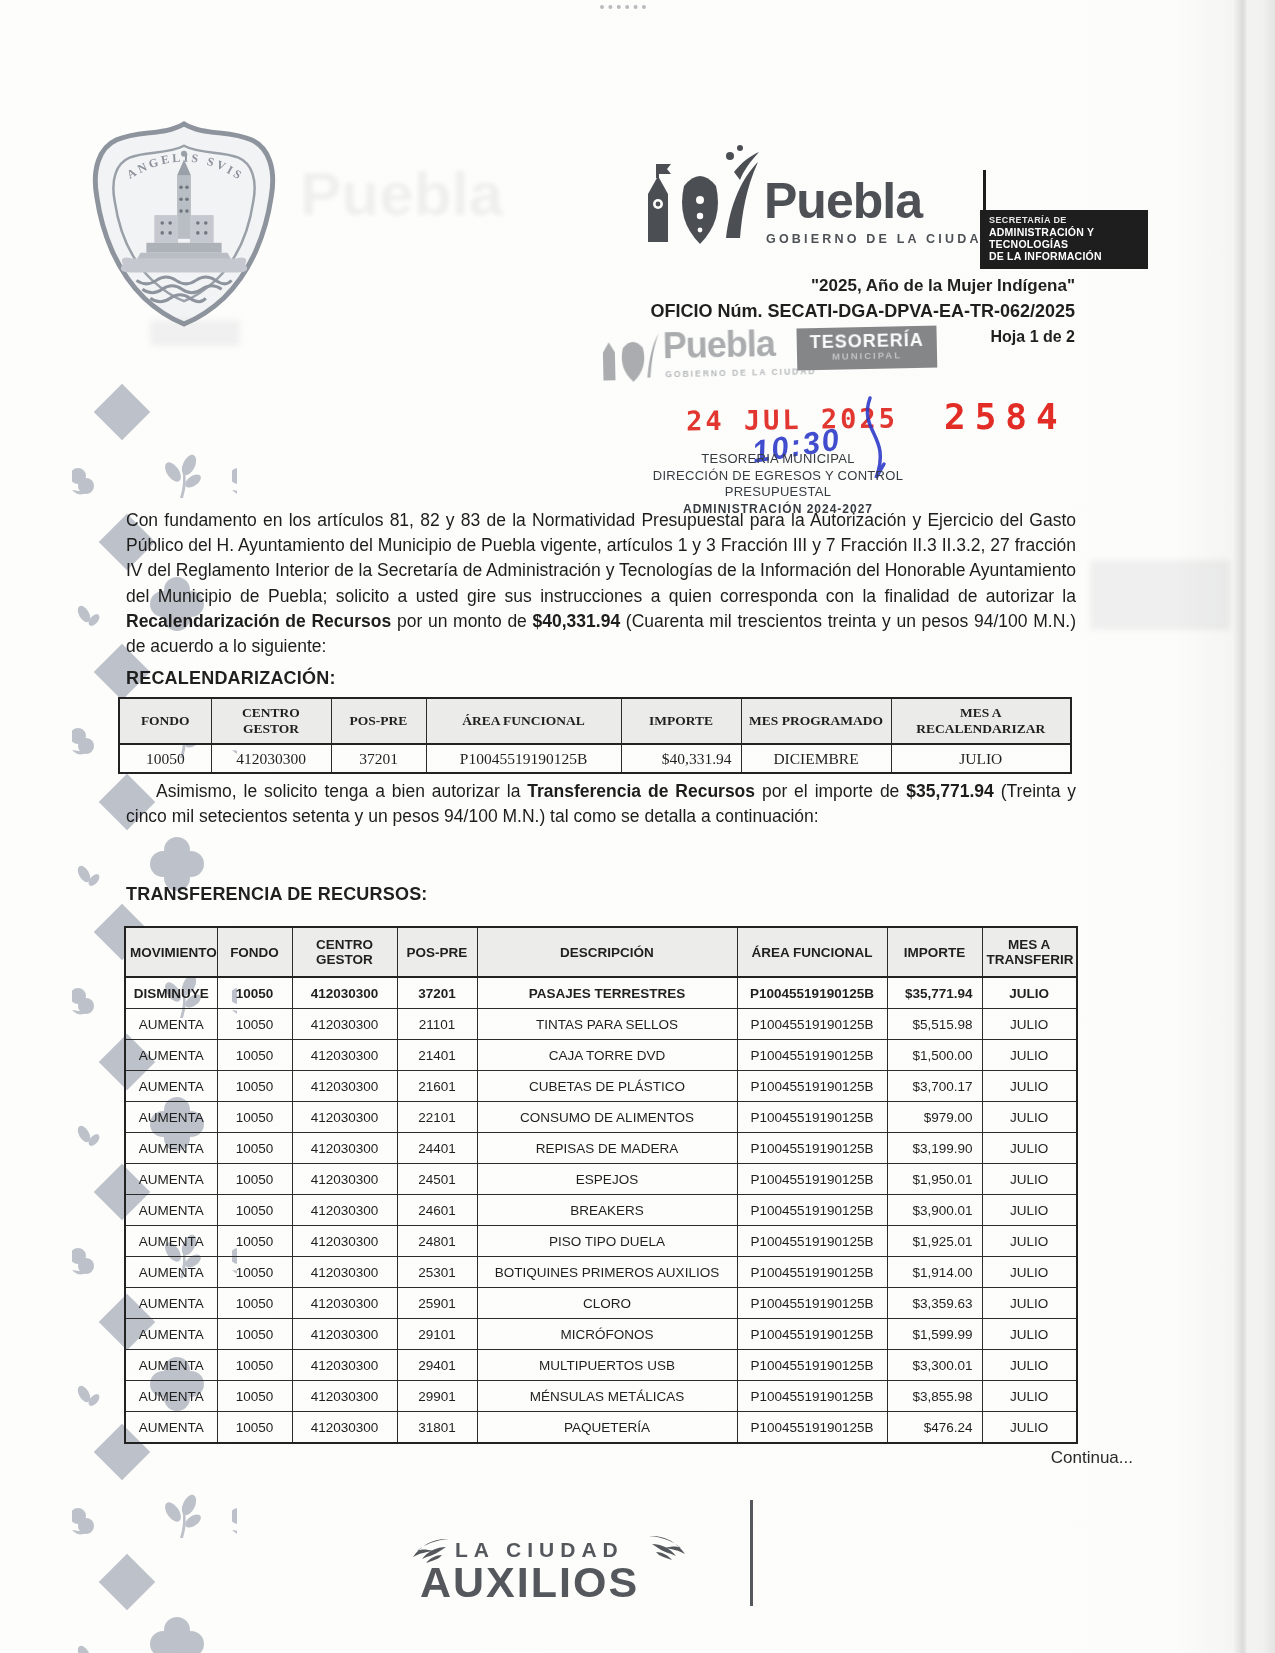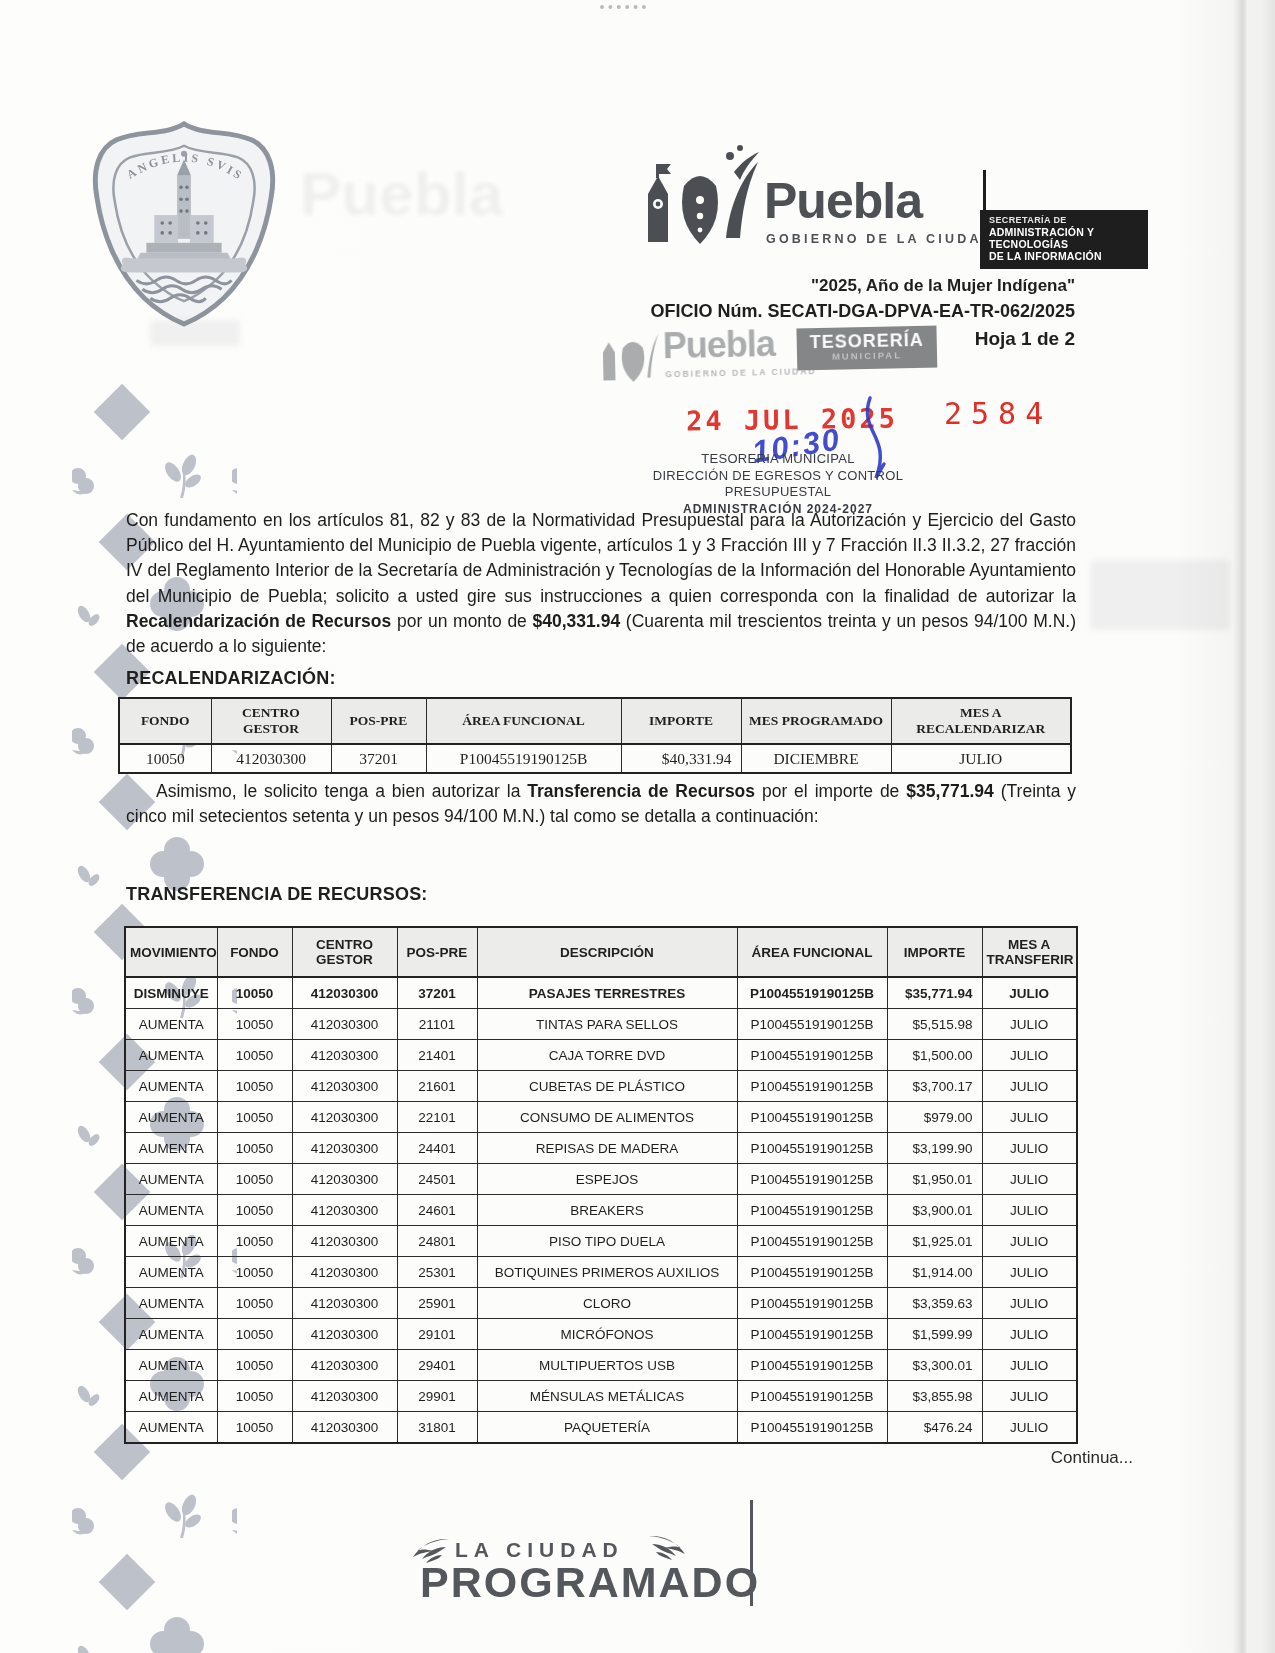--- a/index.html
+++ b/index.html
@@ -10,34 +10,34 @@
   
   .brand-word{font-size:50px;font-weight:bold;color:#4d5156;letter-spacing:-1px;}
   .brand-sub{font-size:12.5px;font-weight:bold;color:#4d5156;letter-spacing:3.2px;}
   .sec-box{background:#1e1e1e;color:#fff;width:152px;padding:5px 7px 6px 9px;line-height:1.18;}
   .sec-box .s1{font-size:9px;letter-spacing:.4px;display:block;font-weight:bold;color:#e8e8e8;}
   .sec-box .s2{font-size:10.5px;font-weight:bold;display:block;letter-spacing:.2px;}
   .vbar{width:3px;background:#1e1e1e;}
   .right-block{text-align:right;width:470px;}
   .slogan{font-size:17px;font-weight:600;}
   .oficio{font-size:18px;font-weight:bold;}
-  .hoja{font-size:19px;font-weight:bold;}
+  .hoja{font-size:16px;font-weight:bold;}
   
   .tstamp{opacity:.6;transform:rotate(-1.2deg);filter:blur(.3px);}
   .tstamp .word{font-size:36px;font-weight:bold;color:#74787c;letter-spacing:-1px;}
   .tstamp .sub{font-size:8.5px;letter-spacing:2px;color:#84888c;font-weight:bold;}
   .tstamp .box{background:#35383b;color:#fff;width:140px;height:42px;text-align:center;}
   .tstamp .box .l1{font-size:18px;font-weight:bold;letter-spacing:1px;display:block;padding-top:4px;}
   .tstamp .box .l2{font-size:9.5px;color:#9a9da0;font-weight:bold;letter-spacing:2px;display:block;margin-top:-2px;}
   
   .recip{font-size:18px;line-height:23.5px;}
   .recip .b{font-weight:bold;}
   
   .red-date{font-family:"DejaVu Sans Mono",monospace;font-weight:bold;font-size:27px;color:#e23731;letter-spacing:3px;transform:rotate(-.8deg);}
-  .folio{font-family:"DejaVu Sans Mono",monospace;font-weight:normal;font-size:30px;color:#e22d26;letter-spacing:9px;}
+  .folio{font-family:"DejaVu Sans Mono",monospace;font-weight:bold;font-size:36px;color:#e22d26;letter-spacing:9px;}
   .ink{font-style:italic;font-weight:bold;font-size:31px;color:#2d3bc9;transform:rotate(-9deg);letter-spacing:2px;opacity:.9;}
   .scap{width:460px;text-align:center;color:#363b41;font-size:13px;line-height:16.5px;letter-spacing:.3px;}
   .scap .last{font-size:12px;font-weight:bold;letter-spacing:1px;}
   
   .para{width:950px;font-size:17.5px;line-height:25.2px;text-align:justify;color:#1d1d1d;}
   .para b{font-weight:bold;}
   .h1{font-size:18px;font-weight:bold;letter-spacing:.2px;}
   
   table{border-collapse:collapse;table-layout:fixed;}
   .t1{width:952px;font-family:"Liberation Serif",serif;}
@@ -437,19 +437,19 @@
     </g>
   </svg>
   <div class="abs cap-line" style="left:455px;top:1538px;">LA CIUDAD</div>
   <svg class="abs" style="left:648px;top:1534px;transform:scaleX(-1);" width="38" height="28" viewBox="0 0 38 28">
     <g fill="#54585c">
       <path d="M37,2 C22,1 9,8 1,20 C8,16 15,15 21,14 C14,12 9,12 5,14 C13,7 24,3 37,2 Z"></path>
       <path d="M34,10 C25,10 16,14 10,22 C16,19 23,18 28,14 Z"></path>
       <path d="M30,18 C24,18 18,21 14,26 C19,24 24,23 27,21 Z"></path>
     </g>
   </svg>
-  <div class="abs cap-big" style="left:420px;top:1558px;">PROGRAMADO</div>
+  <div class="abs cap-big" style="left:420px;top:1558px;">AUXILIOS</div>
   <div class="abs f-div" style="left:750px;top:1500px;height:106px;"></div>
 
   <div class="abs edge-shadow" style="left:1233px;top:0;"></div>
   <div class="abs" style="left:600px;top:5px;width:46px;height:0;border-top:4px dotted #8b8f94;opacity:.6;"></div>
 
 </div>
 
 </body></html>

